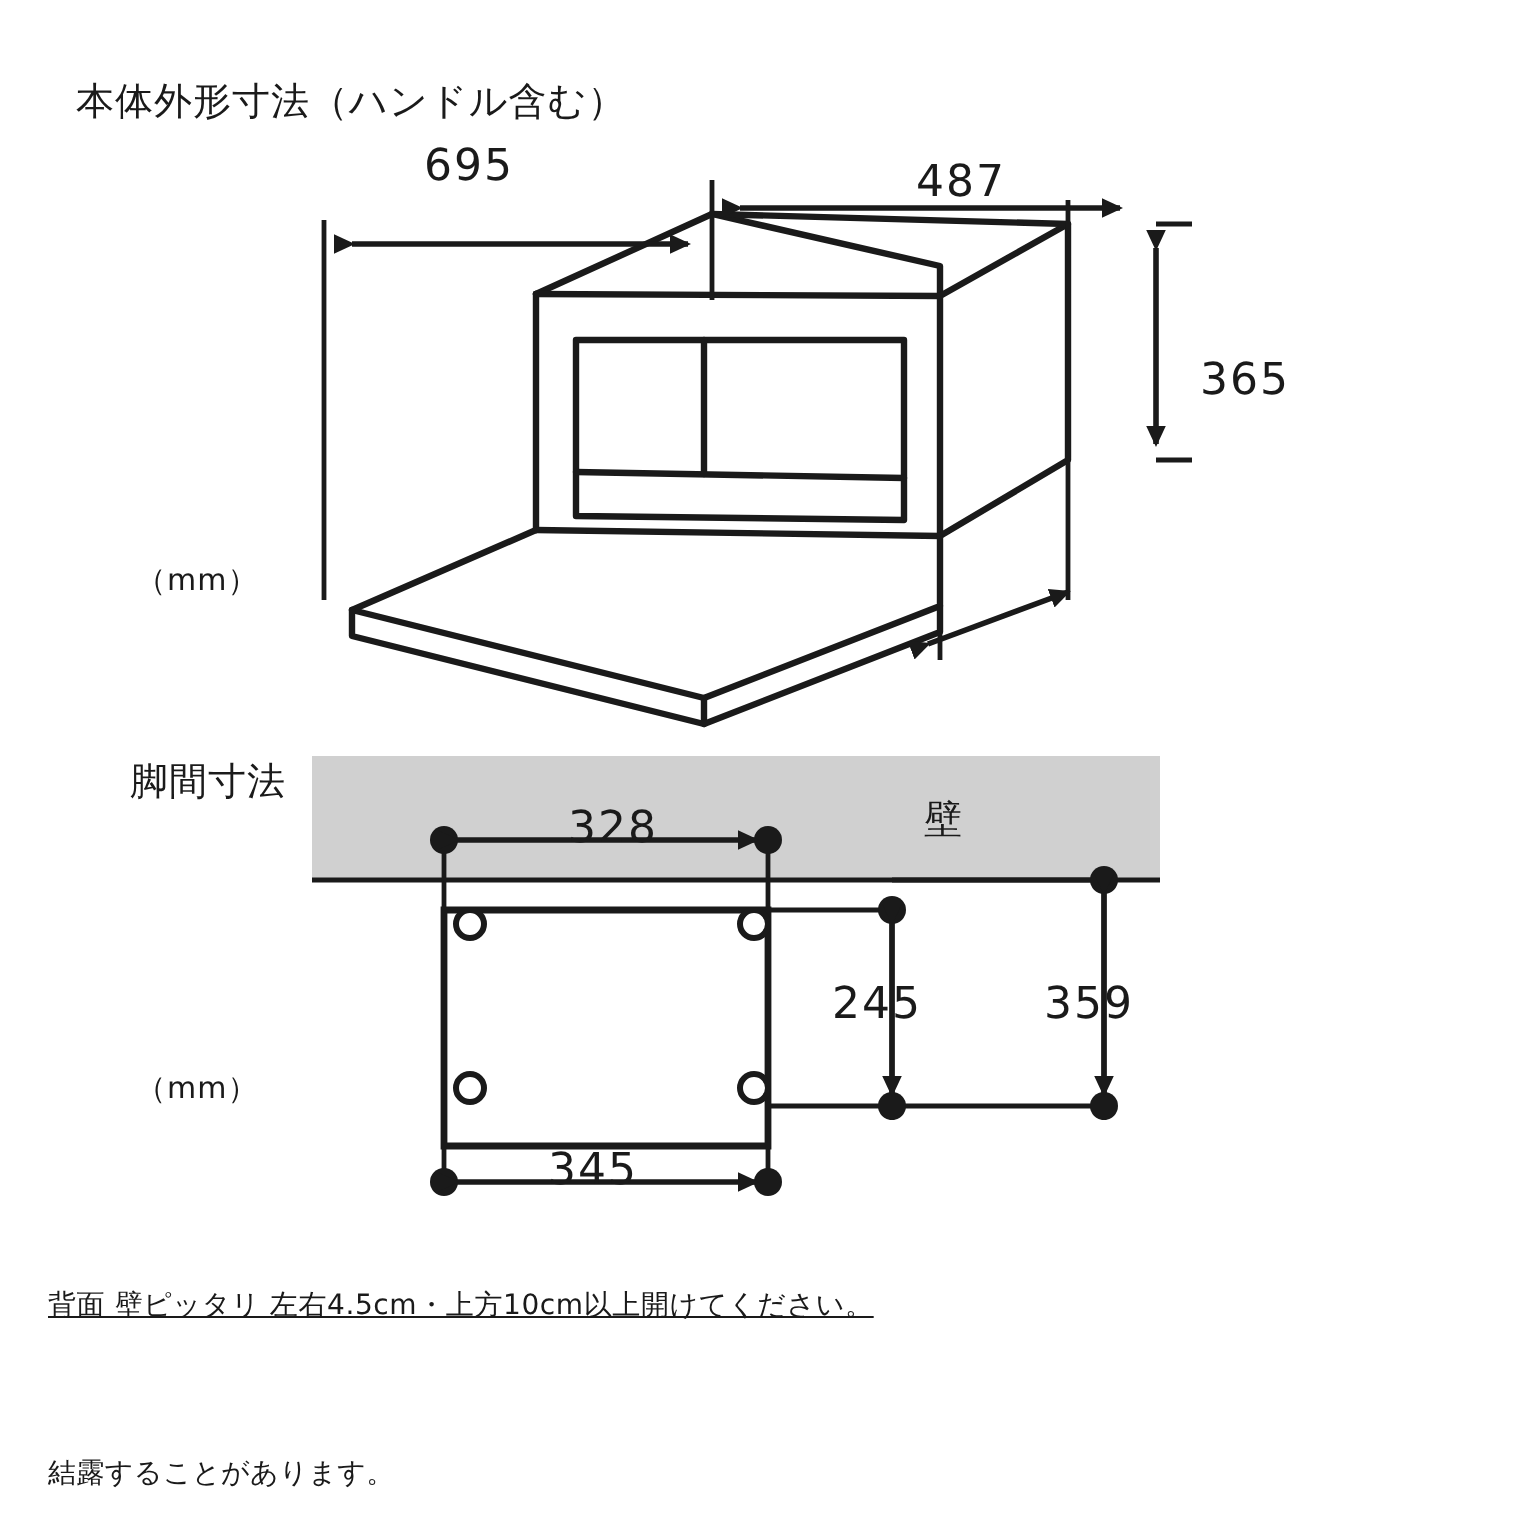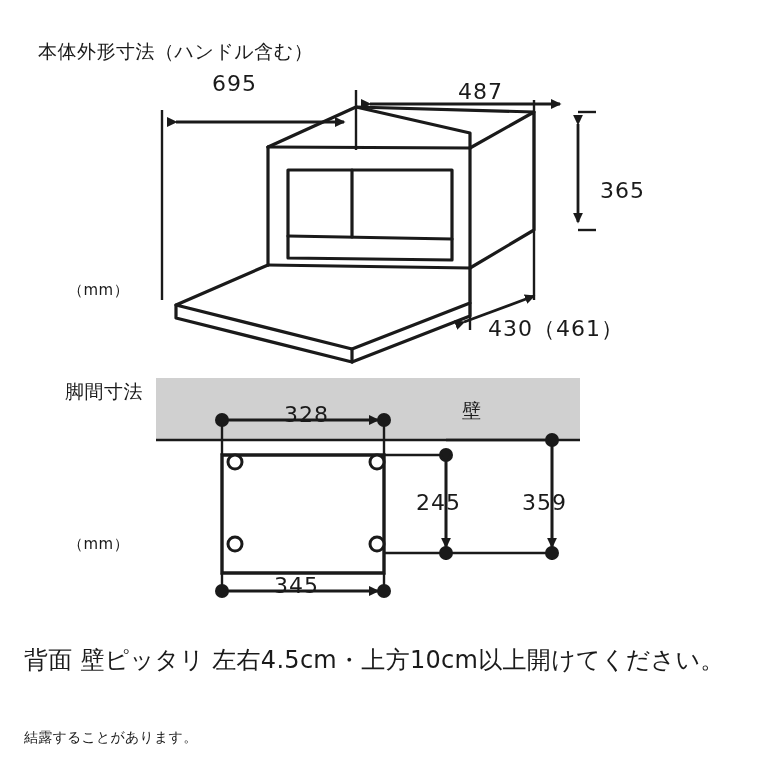--- a/index.html
+++ b/index.html
@@ -43,22 +43,23 @@
     letter-spacing: 1px;
   }
   .unit {
     font-size: 15px;
     letter-spacing: 0.5px;
   }
   .wall {
     font-size: 19px;
   }
   .note-main {
-    font-size: 24px;
+    font-size: 14px;
     letter-spacing: 0.3px;
+    text-decoration: underline;
   }
   .note-small {
     font-size: 14px;
     line-height: 1.6;
     letter-spacing: 0.2px;
   }
 </style>
 </head>
 <body>
 
@@ -168,21 +169,20 @@
   </svg>
 
   <div class="lbl title-jp" style="left:38px; top:40px;">本体外形寸法（ハンドル含む）</div>
 
   <div class="lbl dim" style="left:212px; top:70px;">695</div>
 
   <div class="lbl dim" style="left:458px; top:78px;">487</div>
 
   <div class="lbl dim" style="left:600px; top:177px;">365</div>
 
-  <div class="lbl dim" style="left:488px; top:315px;">430（461）</div>
 
   <div class="lbl unit" style="left:68px; top:281px;">（mm）</div>
 
   <div class="lbl title-jp" style="left:40px; top:380px;margin-left:25px;">脚間寸法</div>
 
   <div class="lbl wall" style="left:462px; top:399px;">壁</div>
 
   <div class="lbl dim" style="left:272px; top:401px;margin-left:12px;">328</div>
 
   <div class="lbl dim" style="left:274px; top:572px;">345</div>

